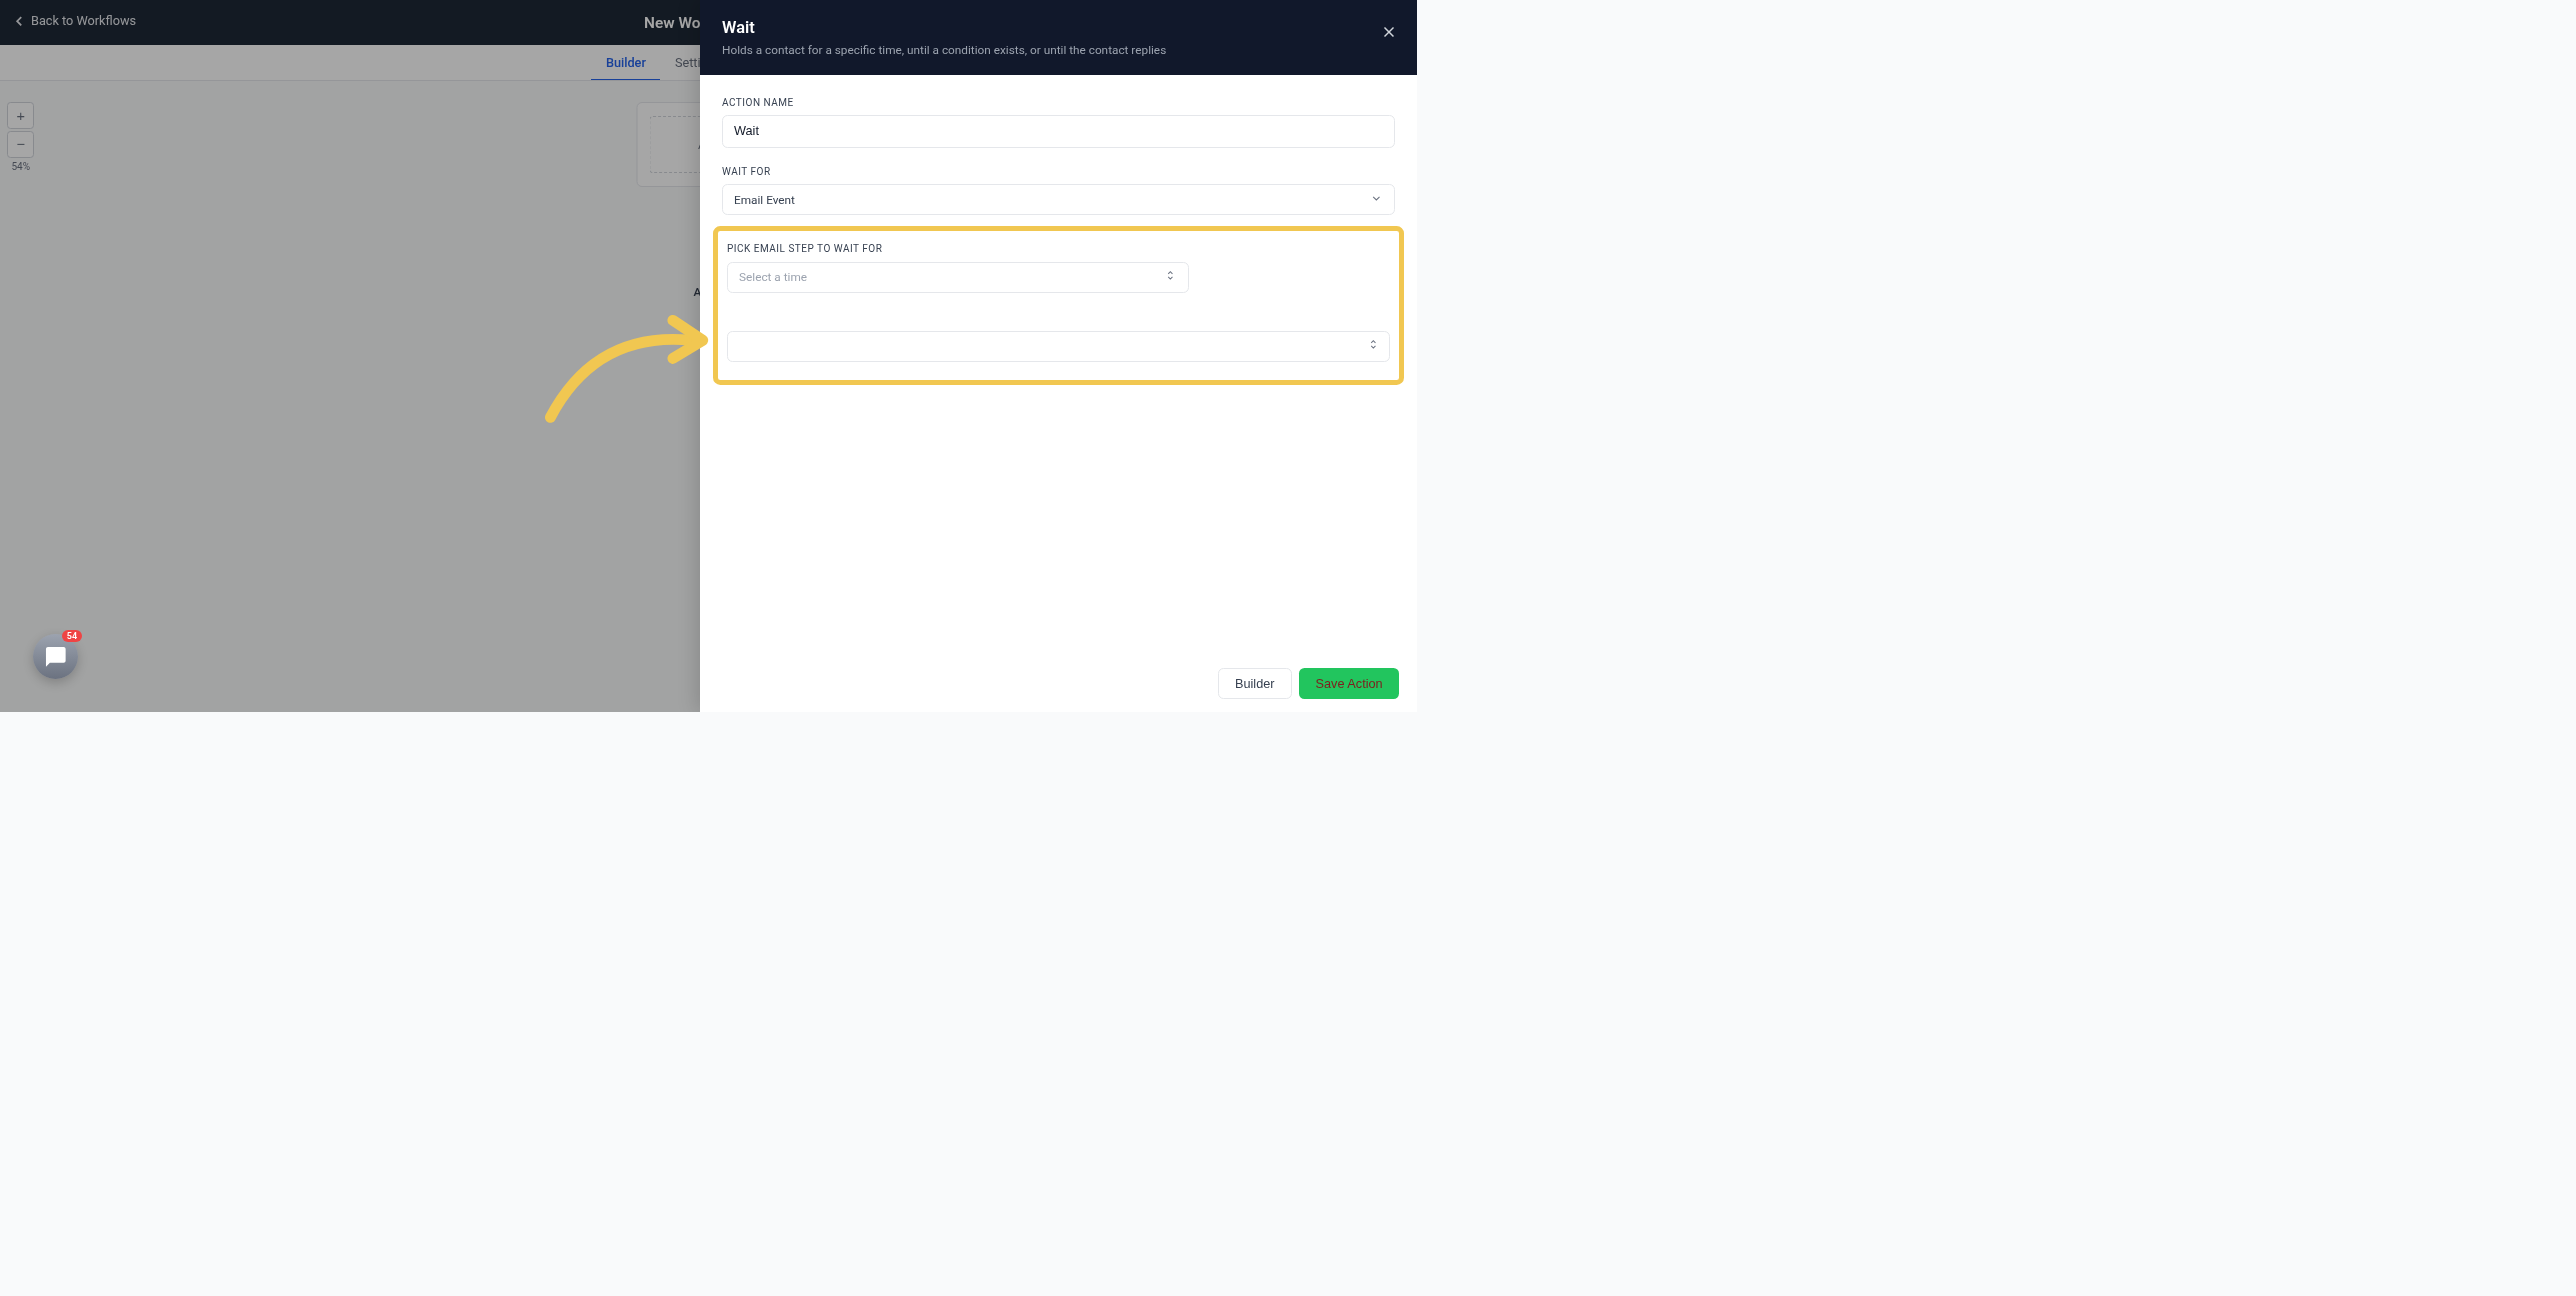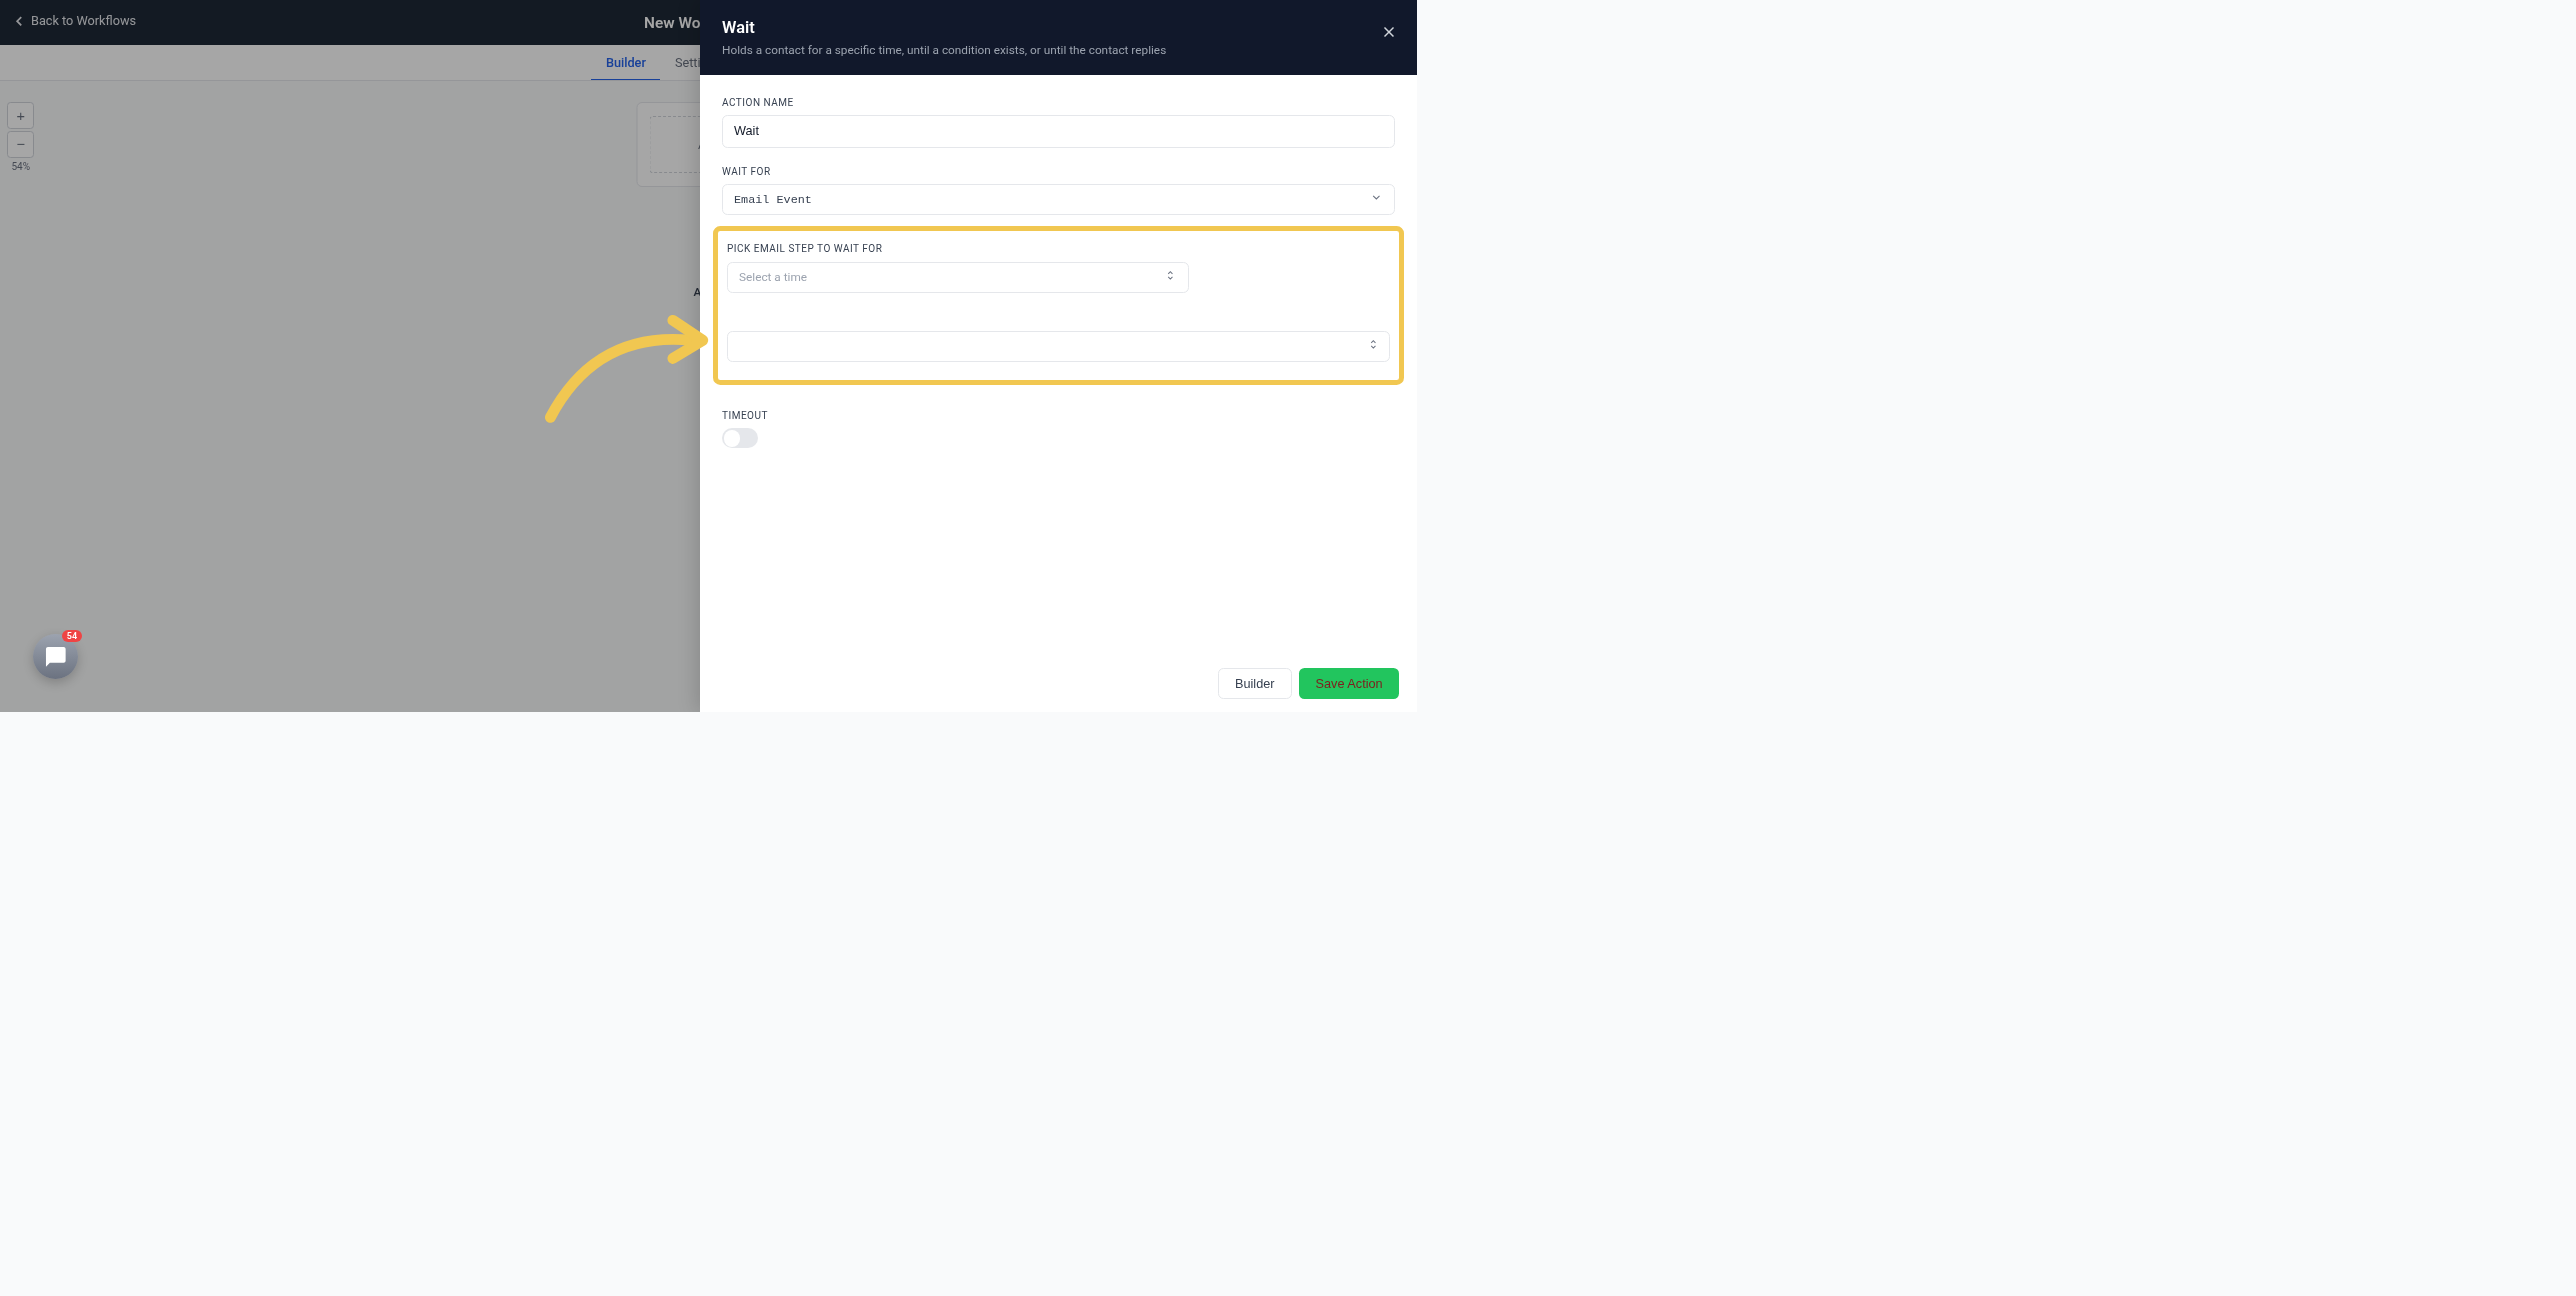--- a/index.html
+++ b/index.html
@@ -218,21 +218,20 @@
       border: 0.9px solid #e5e7eb;
       border-radius: 5.5px;
       font-size: 11.8px;
       color: #374151;
       display: flex;
       align-items: center;
       justify-content: space-between;
       margin-bottom: 18px;
       cursor: pointer;
       background: #fff;
-      font-family: Liberation Mono, monospace;
     }
     .chev-down svg, .chev-updown svg {
       width: 12.7px;
       height: 12.7px;
       stroke: #6b7280;
     }
     .highlight-box {
       background:#fff;
       border: 5.5px solid #f1c751;
       border-radius: 7.3px;
@@ -449,24 +448,20 @@
       <div class="hidden-select">
         <span class="chev-updown">
           <svg viewBox="0 0 24 24" fill="none" stroke-width="2">
               <polyline points="8 9 12 5 16 9"></polyline>
               <polyline points="8 15 12 19 16 15"></polyline>
             </svg>
         </span>
       </div>
     </div>
 
-    <div class="timeout-section">
-      <div class="field-label">TIMEOUT</div>
-      <div class="toggle"></div>
-    </div>
   </div>
 
   <div class="panel-footer">
     <button class="btn btn-cancel">Builder</button>
     <button class="btn btn-save">Save Action</button>
   </div>
 </div>
 
 <div class="arrow-annot">
   <svg width="173" height="127" viewBox="0 0 190 140">

